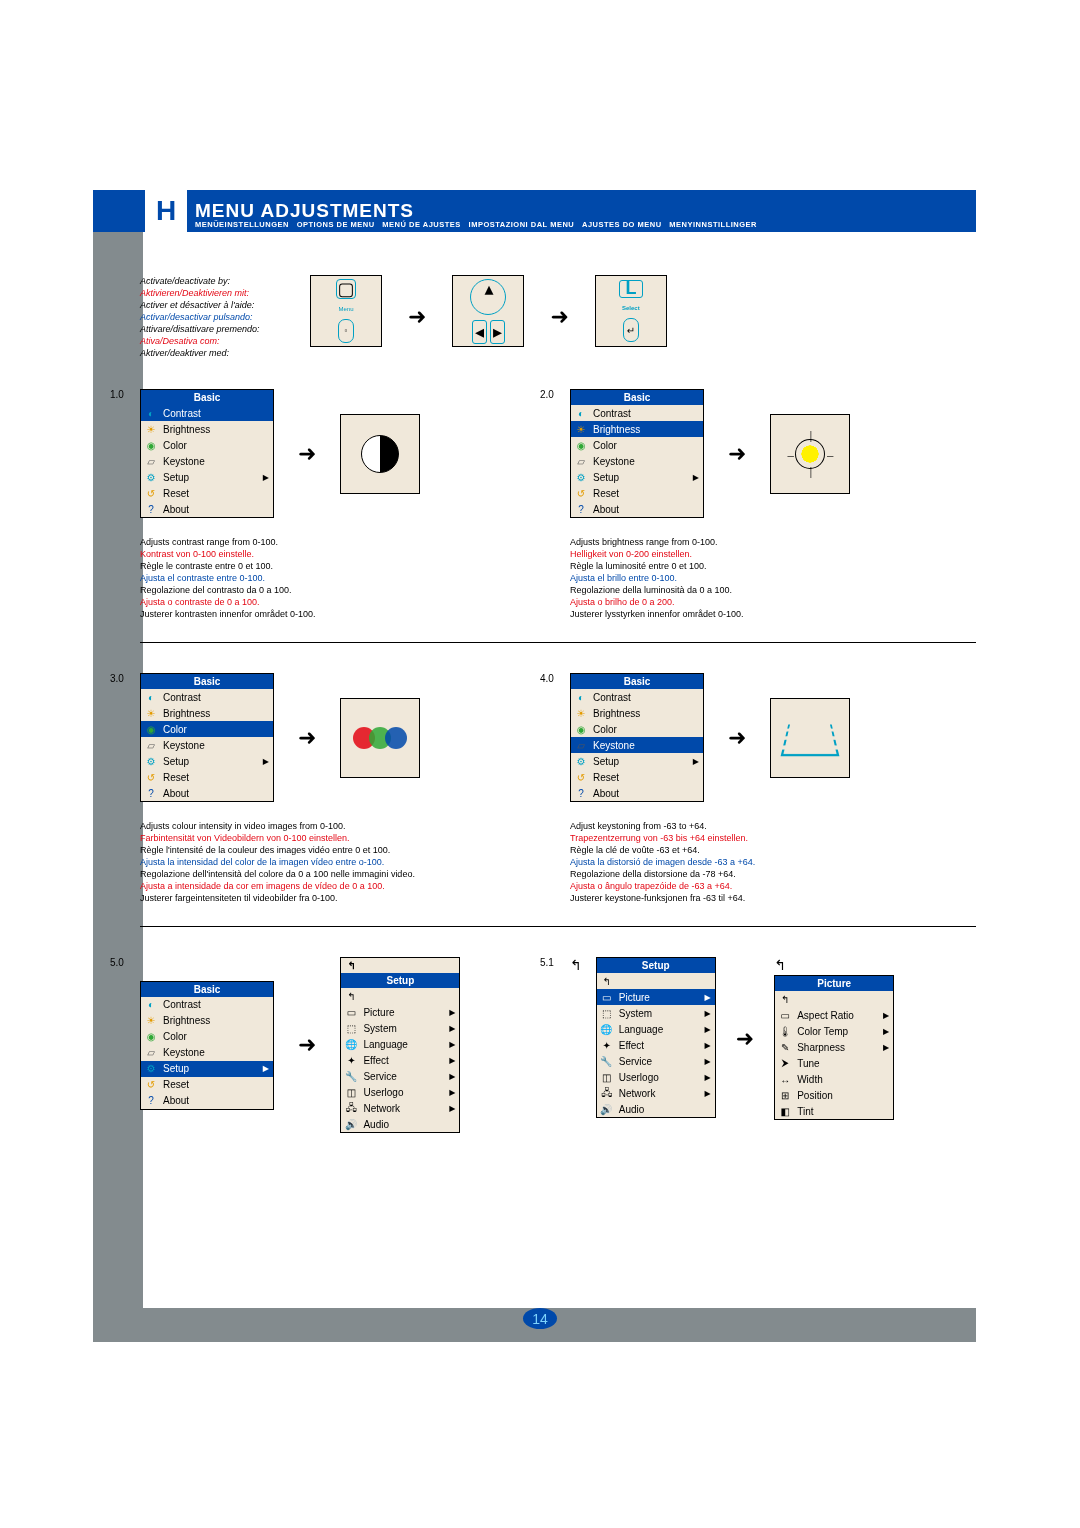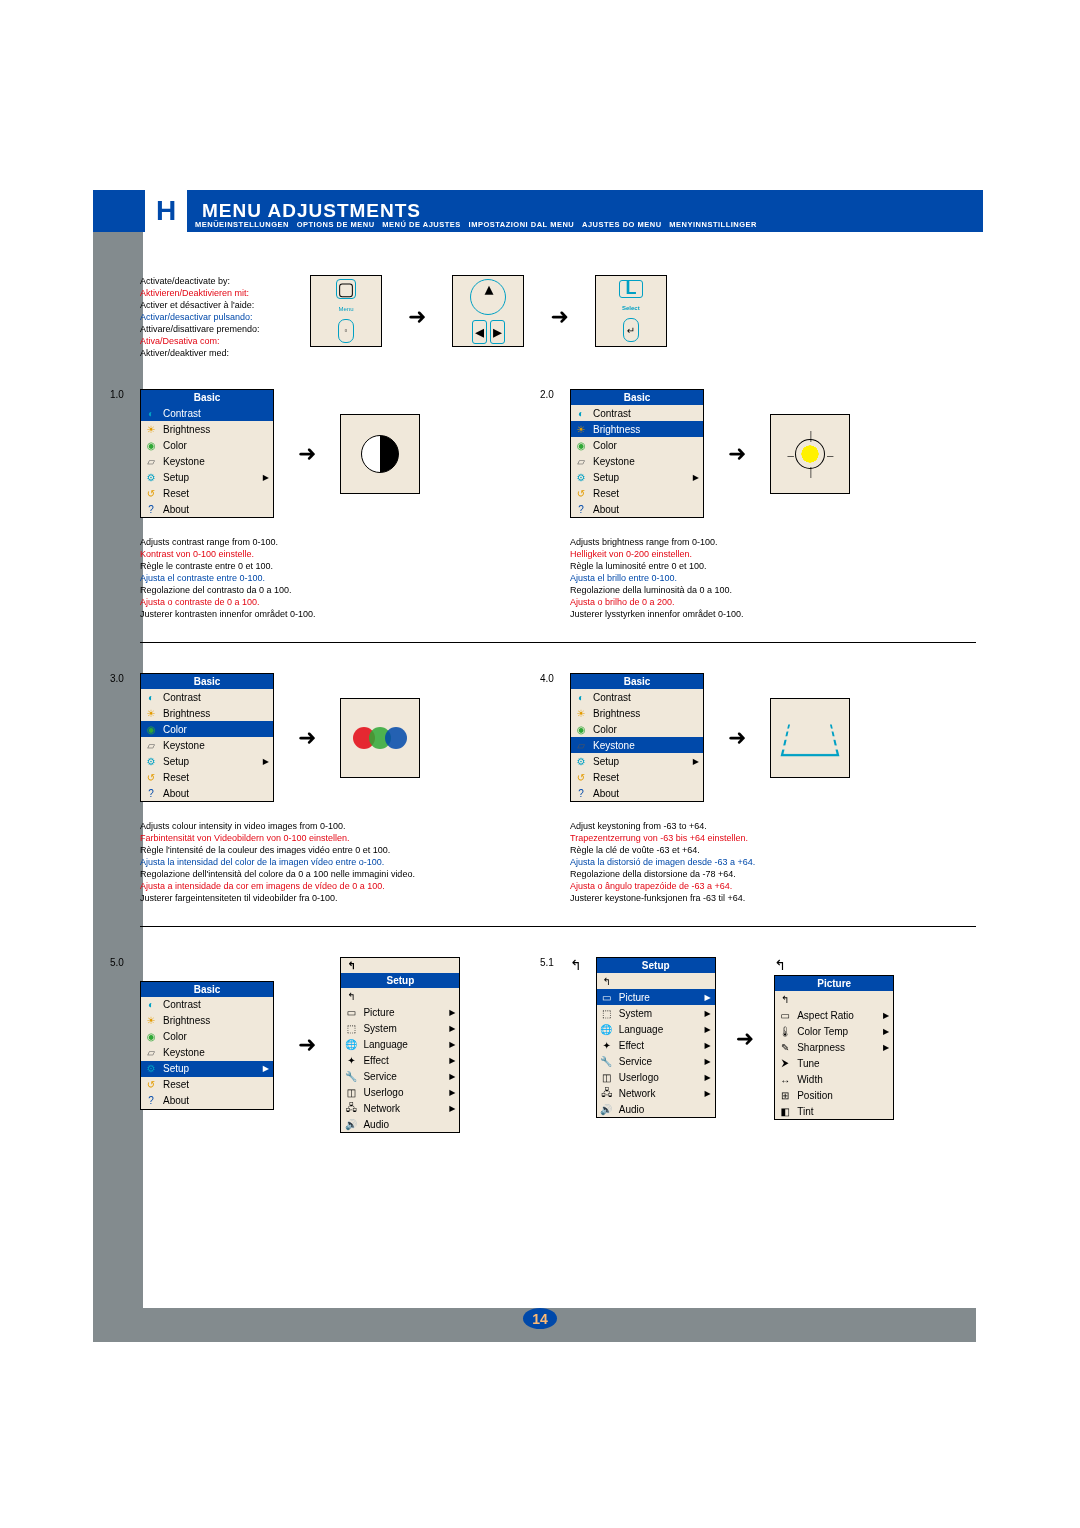--- a/index.html
+++ b/index.html
@@ -1,27 +1,27 @@
 <!DOCTYPE html>
 <html><head>
 <meta charset="utf-8">
 <style>
 body { margin:0; background:#fff; font-family: Arial, sans-serif; font-size:9px; color:#000; }
 .page { width:1080px; height:1528px; margin:0 auto; position:relative; background:#fff; }
 .sidebar { position:absolute; left:93px; top:190px; width:50px; height:1152px; background:#838b8e; }
 .footerbar { position:absolute; left:93px; top:1308px; width:883px; height:34px; background:#838b8e; }
-.pagenum { position:absolute; left:50%; top:1308px; transform:translateX(-50%); width:34px; height:21px; border-radius:50%; background:#0049aa; color:#fdba74; font-size:14px; font-weight:bold; display:flex; align-items:center; justify-content:center; }
-.header { position:absolute; left:93px; top:190px; width:883px; height:42px; background:#0049aa; display:flex; align-items:center;padding-left:7px; }
+.pagenum { position:absolute; left:50%; top:1308px; transform:translateX(-50%); width:34px; height:21px; border-radius:50%; background:#0049aa; color:#7dd3fc; font-size:14px; font-weight:normal; display:flex; align-items:center; justify-content:center; }
+.header { position:absolute; left:93px; top:190px; width:883px; height:42px; background:#0049aa; display:flex; align-items:center; }
 .section-letter { position:absolute; left:145px; top:190px; width:42px; height:42px; background:#fff; color:#0049aa; font-size:28px; font-weight:bold; text-align:center; line-height:42px; font-family:Arial Black, Arial, sans-serif; }
 .header-title { color:#fff; font-size:19px; font-weight:bold; letter-spacing:1px; margin-left:102px; }
 .header-sub { position:absolute; left:195px; top:220px; color:#fff; font-size:7.5px; font-weight:bold; letter-spacing:0.5px; }
 .content { position:absolute; left:140px; top:275px; width:836px; }
 .row { display:flex; gap:20px; }
 .intro-col { font-size:9px; line-height:12px; }
-.intro-col div { white-space:nowrap; }
+.intro-col div { white-space:nowrap;font-style:italic; }
 .red { color:#e30613; }
 .blue { color:#0049aa; }
 .intro-graphic { width:70px; height:70px; background:#f0e8da; border:1px solid #000; display:flex; flex-direction:column; align-items:center; justify-content:space-around; font-size:18px; }
 .arrow { font-size:22px; align-self:center; padding:0 6px; }
 .sect { margin-top:30px; display:flex; gap:25px; }
 .sect-left, .sect-right { width:405px; }
 .sect-num { position:absolute; margin-left:-30px; font-size:10px; }
 .menu-box { width:132px; background:#f0e8da; border:1px solid #000; font-size:10px; }
 .menu-title { background:#0049aa; color:#fff; font-weight:bold; padding:2px 6px; text-align:center; }
 .menu-row { display:flex; align-items:center; padding:2px 4px; gap:6px; }

